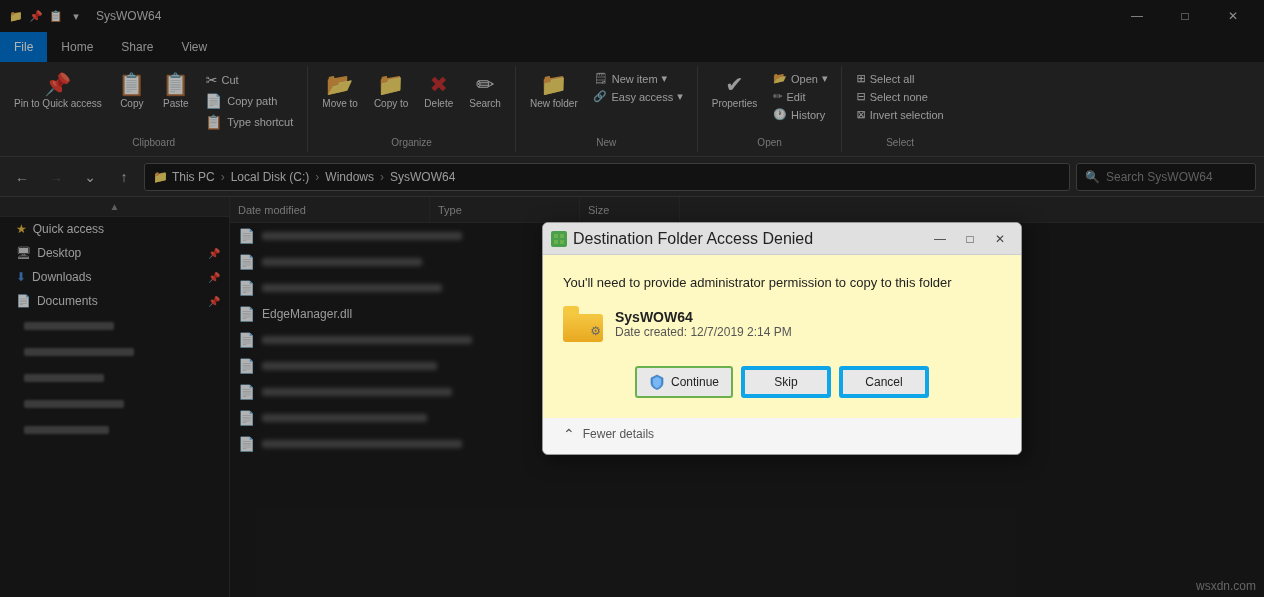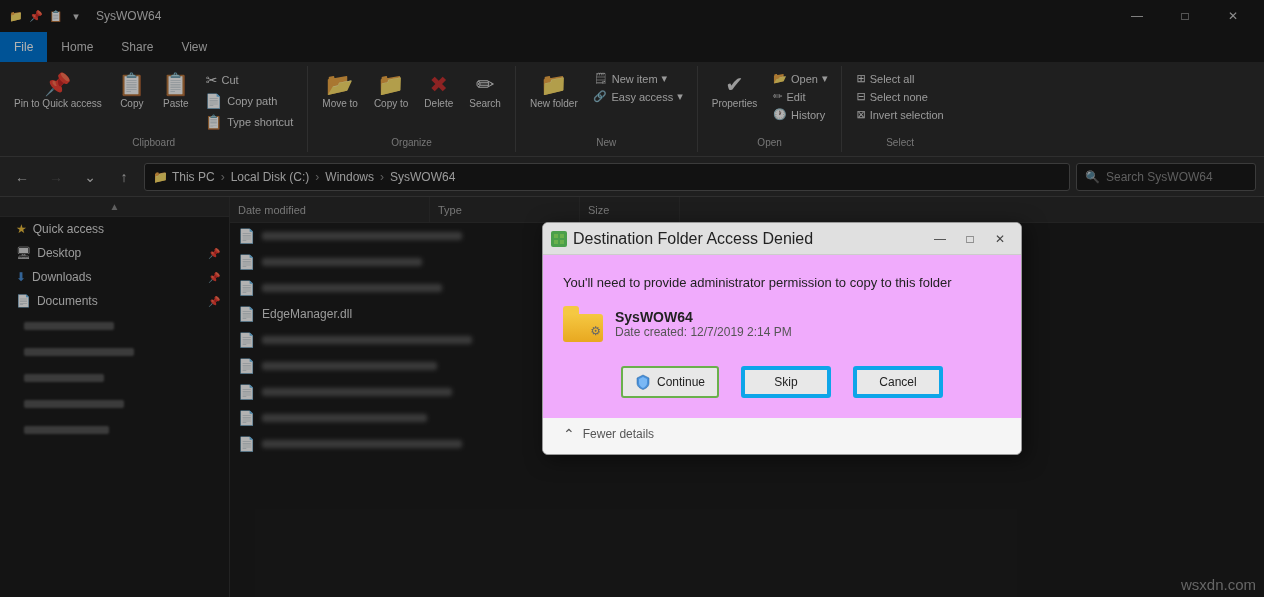--- a/index.html
+++ b/index.html
@@ -355,21 +355,21 @@
       align-items: center;
       justify-content: center;
       font-size: 12px;
       color: #444;
       cursor: pointer;
       border-radius: 3px;
       background: #e0e0e0;
     }
     .dialog-body {
       padding: 20px;
-      background: #f0abfc;
+      background: #fef9c3;
     }
     .dialog-message {
       font-size: 13px;
       color: #222;
       margin-bottom: 16px;
     }
     .dialog-folder-info {
       display: flex;
       align-items: center;
       gap: 12px;
@@ -411,21 +411,21 @@
       font-size: 14px;
       font-weight: 600;
       color: #222;
     }
     .folder-date {
       font-size: 12px;
       color: #555;
     }
     .dialog-buttons {
       display: flex;
-      gap: 22px;
+      gap: 8px;
       justify-content: center;
     }
     .dialog-btn {
       min-width: 90px;
       height: 32px;
       border: 4px solid #0ea5e9;
       border-radius: 3px;
       background: #e8e8e8;
       color: #222;
       font-size: 12px;
@@ -449,21 +449,21 @@
       cursor: pointer;
       color: #555;
       font-size: 12px;
     }
 
     
     .watermark {
       position: absolute;
       bottom: 4px;
       right: 8px;
-      font-size: 15px;
+      font-size: 12px;
       color: #666;
     }
   </style>
 </head>
 <body>
 
 <div class="title-bar">
   <div class="title-bar-icons">
     <div class="title-bar-icon">📁</div>
     <div class="title-bar-icon">📌</div>

